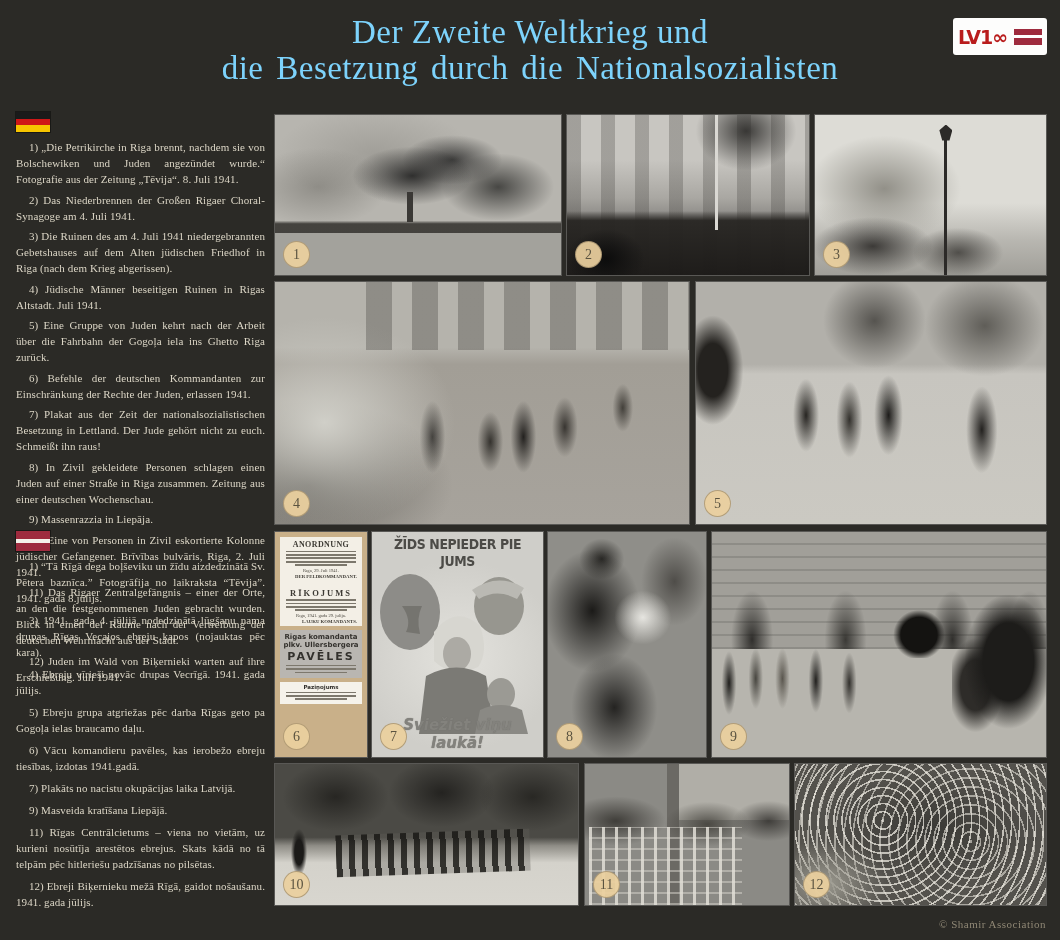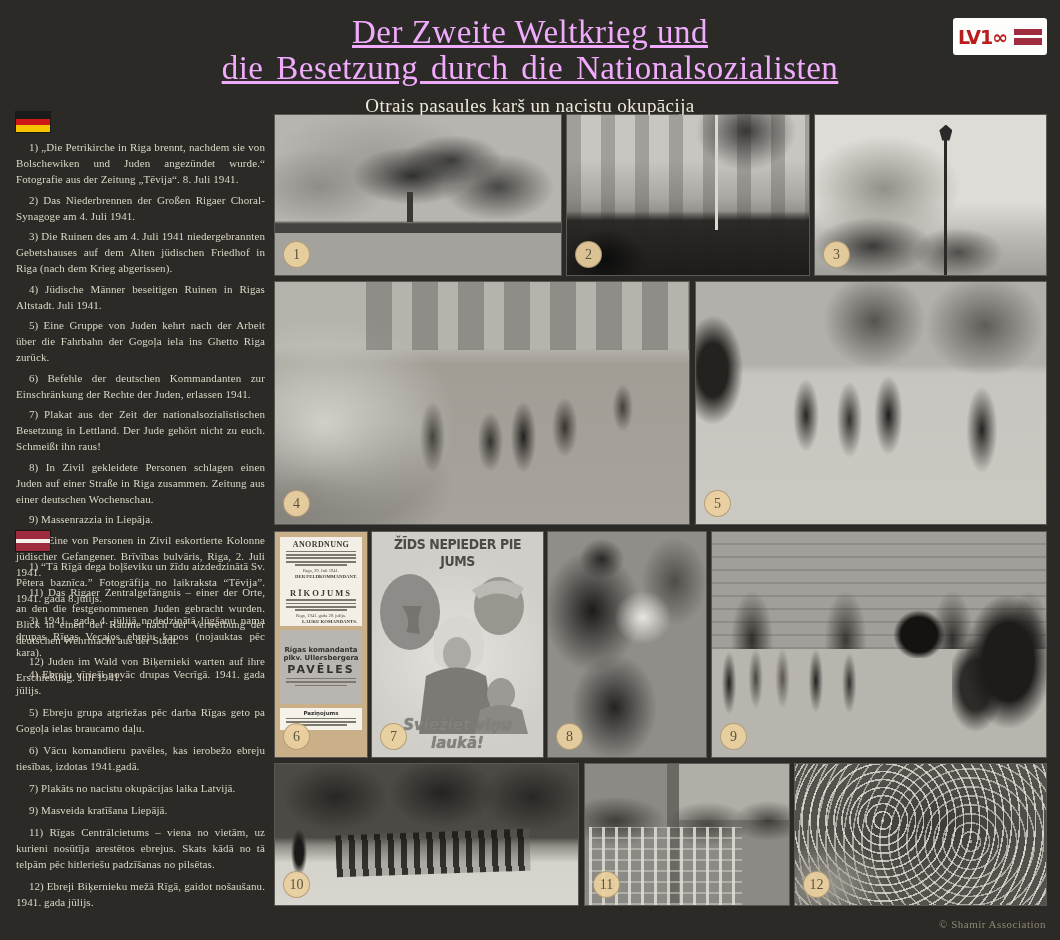--- a/index.html
+++ b/index.html
@@ -1,21 +1,21 @@
 <!DOCTYPE html>
 <html><head>
 <meta charset="utf-8">
 <style>
   html,body{margin:0;padding:0;background:#2b2a26;}
   body{width:1060px;height:940px;position:relative;overflow:hidden;
        font-family:"Liberation Serif",serif;color:#dcd6c6;}
 
   
   .hdr{position:absolute;top:14px;left:120px;width:820px;text-align:center;}
-  .t1,.t2{font-size:33px;line-height:36px;color:#f0abfc;letter-spacing:.5px;text-decoration:underline;}
+  .t1,.t2{font-size:33px;line-height:36px;color:#7dd3fc;letter-spacing:.5px;}
   .t2{word-spacing:4px;}
   .sub{margin-top:9px;font-size:19px;color:#efe9da;letter-spacing:.4px;}
 
   .lv100{position:absolute;top:18px;left:953px;width:94px;height:37px;background:#fdfdfc;
          border-radius:3px;display:flex;align-items:center;justify-content:center;gap:7px;}
   .lv100 .txt{font-family:"DejaVu Sans",sans-serif;font-weight:bold;font-size:19px;
               color:#b91c1c;letter-spacing:-1px;}
   .lvflag{width:28px;height:16px;display:flex;flex-direction:column;}
   .lvflag i{display:block;}
   .lvflag .r{flex:2;background:#9e2b3e;}
@@ -102,21 +102,21 @@
   .paperwrap{position:absolute;inset:5px;display:flex;flex-direction:column;gap:4px;}
   .paper{background:#f3efe6;color:#55524b;padding:3px 2px 2px;}
   .p-anord{flex:0 0 auto;}
   .dochead{font-family:"Liberation Serif",serif;font-weight:bold;font-size:8px;
            text-align:center;letter-spacing:.4px;color:#3e3b35;}
   .dochead2{font-size:8.5px;letter-spacing:2px;margin-top:9px;}
   .tl{height:1.7px;background:#7d786d;margin:1.7px 4px;}
   .tl.w70{width:66%;margin-left:auto;margin-right:auto;}
   .docdate{font-size:4.6px;text-align:center;margin-top:1px;color:#4a473f;}
   .docsign{font-size:4.8px;text-align:right;margin:1px 3px 0;font-weight:bold;color:#3e3b35;}
-  .graybox{background:#b9b6b1;color:#33312d;padding:16px 2px;}
+  .graybox{background:#b9b6b1;color:#33312d;padding:3px 2px;}
   .gb1{font-family:"DejaVu Sans",sans-serif;font-weight:bold;font-size:7px;text-align:center;}
   .gb3{font-family:"DejaVu Sans",sans-serif;font-weight:bold;font-size:11px;text-align:center;
        letter-spacing:2px;margin:1px 0 2px;}
   .whitestrip{background:#f5f2ea;padding:2px;}
   .ws1{font-family:"DejaVu Sans",sans-serif;font-weight:bold;font-size:5.5px;text-align:center;color:#33312d;}
 
   .ph7{left:372px;top:532px;width:171px;height:225px;background:
     radial-gradient(ellipse 70% 50% at 50% 55%,#e3e2dd,#cfcec9 85%);}
   .ph7 .head{top:5px;left:3px;right:3px;font-family:"DejaVu Sans",sans-serif;
     font-weight:bold;font-size:12.5px;text-align:center;color:#4c4b47;letter-spacing:-.4px;
@@ -184,21 +184,20 @@
     #54524d;}
 
   .copy{position:absolute;top:918px;right:14px;font-size:11px;color:#8f8775;letter-spacing:.5px;}
 </style>
 </head>
 <body>
 
 <div class="hdr">
   <div class="t1">Der Zweite Weltkrieg und</div>
   <div class="t2">die Besetzung durch die Nationalsozialisten</div>
-  <div class="sub">Otrais pasaules karš un nacistu okupācija</div>
 </div>
 
 <div class="lv100">
   <span class="txt">LV1∞</span>
   <span class="lvflag">
       <i class="r"></i>
       <i class="w"></i>
       <i class="r"></i>
     </span>
 </div>

